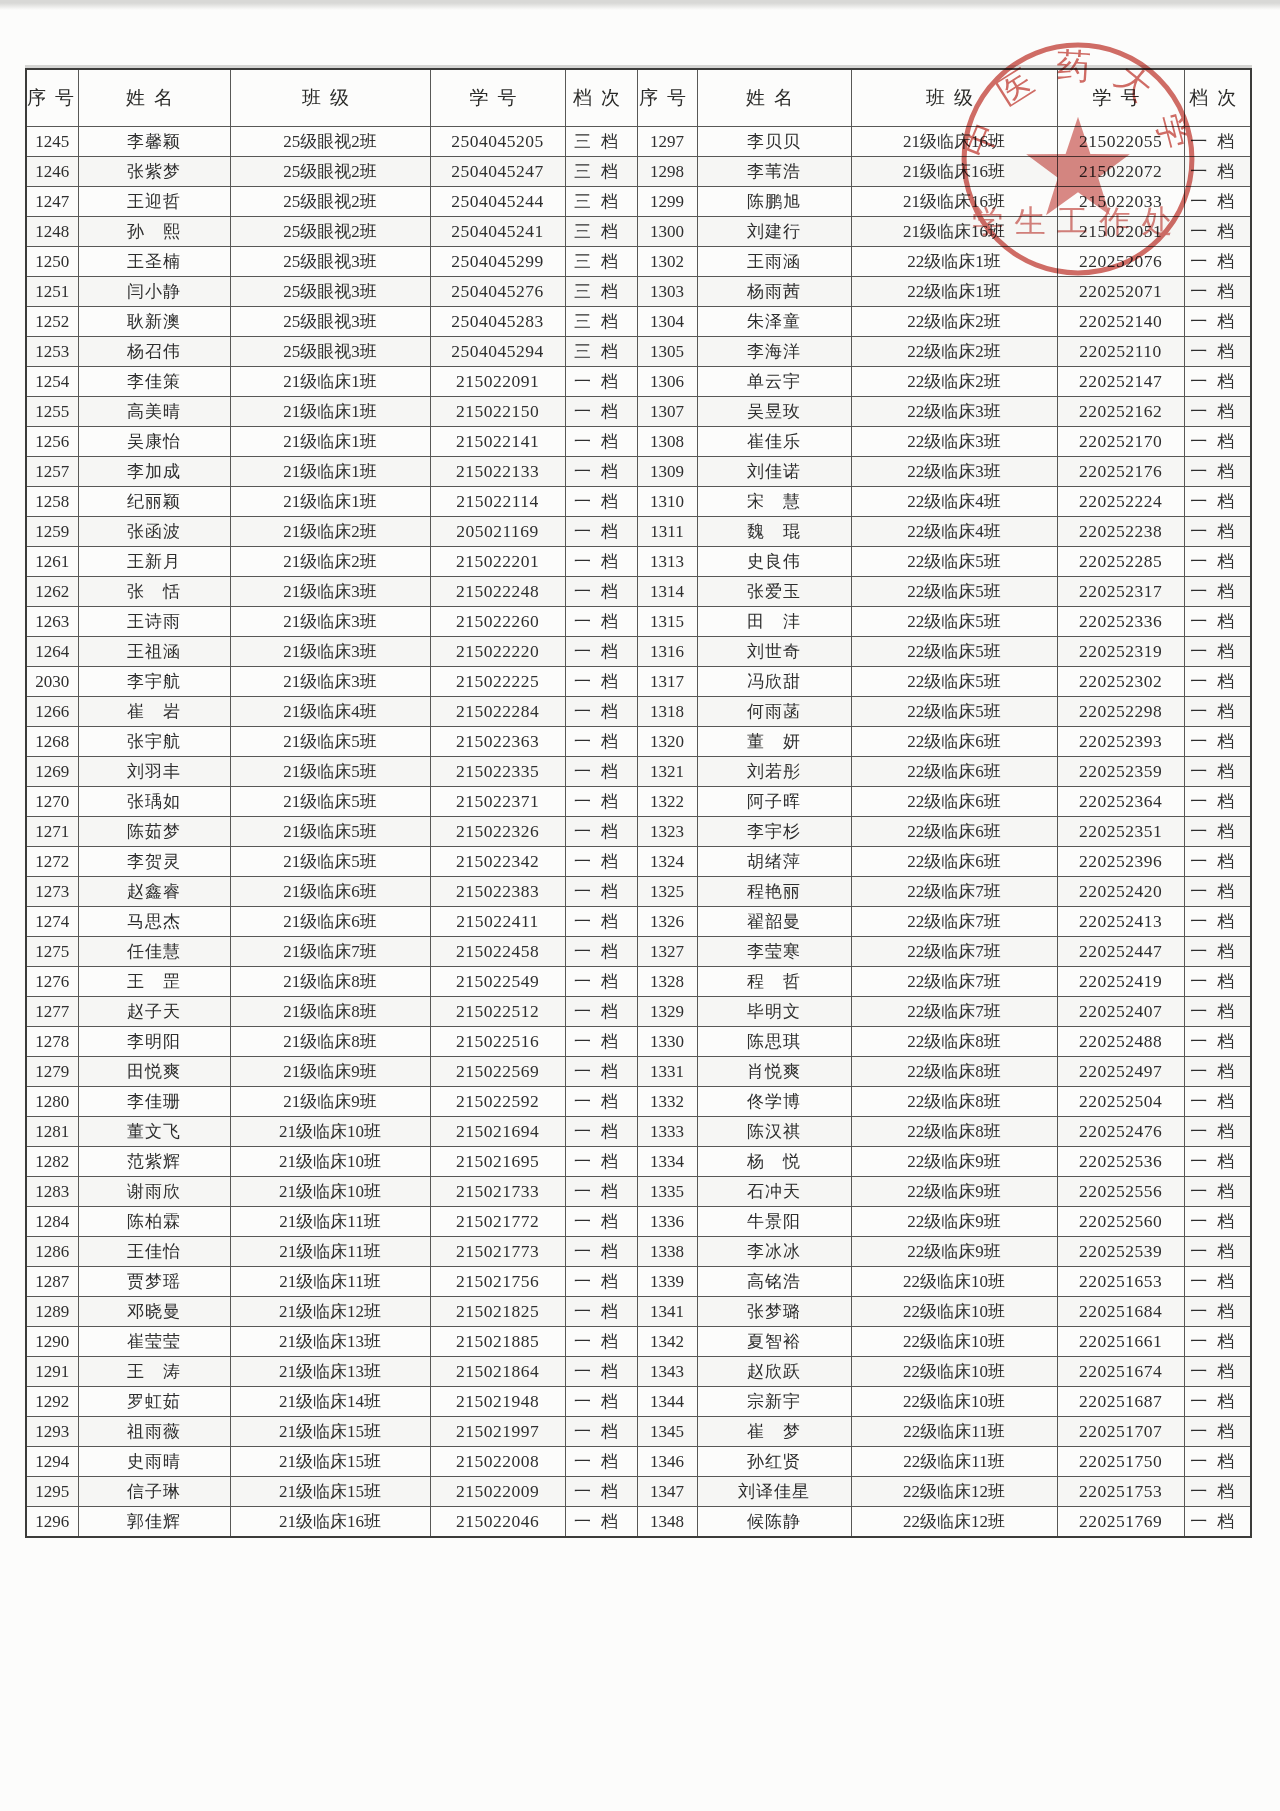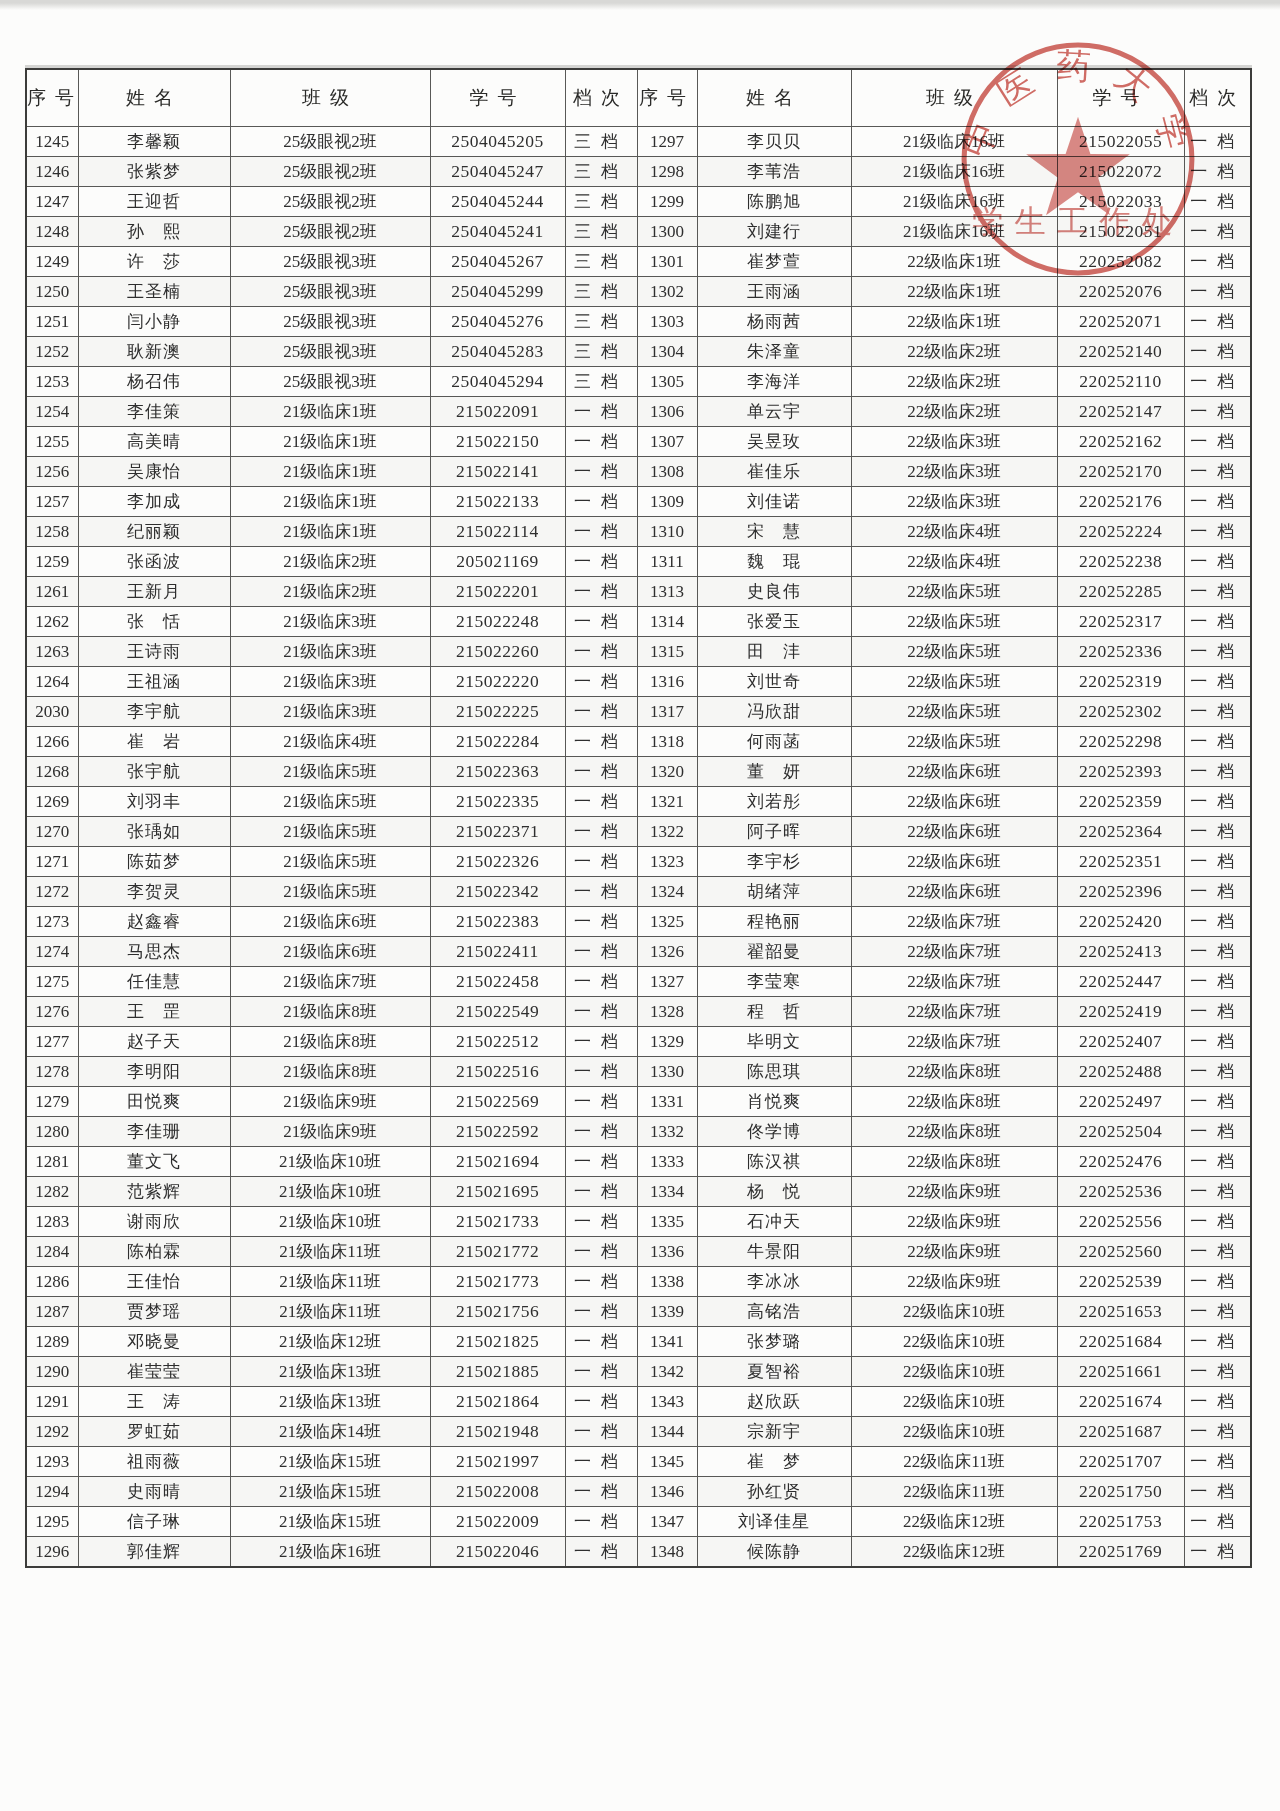--- a/index.html
+++ b/index.html
@@ -103,32 +103,20 @@
           <td>25级眼视2班</td>
           <td class="sid">2504045241</td>
           <td class="tier">三档</td>
           <td>1300</td>
           <td class="nm">刘建行</td>
           <td>21级临床16班</td>
           <td class="sid">215022051</td>
           <td class="tier">一档</td>
         </tr>
         <tr>
-          <td>1249</td>
-          <td class="nm">许　莎</td>
-          <td>25级眼视3班</td>
-          <td class="sid">2504045267</td>
-          <td class="tier">三档</td>
-          <td>1301</td>
-          <td class="nm">崔梦萱</td>
-          <td>22级临床1班</td>
-          <td class="sid">220252082</td>
-          <td class="tier">一档</td>
-        </tr>
-        <tr>
           <td>1250</td>
           <td class="nm">王圣楠</td>
           <td>25级眼视3班</td>
           <td class="sid">2504045299</td>
           <td class="tier">三档</td>
           <td>1302</td>
           <td class="nm">王雨涵</td>
           <td>22级临床1班</td>
           <td class="sid">220252076</td>
           <td class="tier">一档</td>

